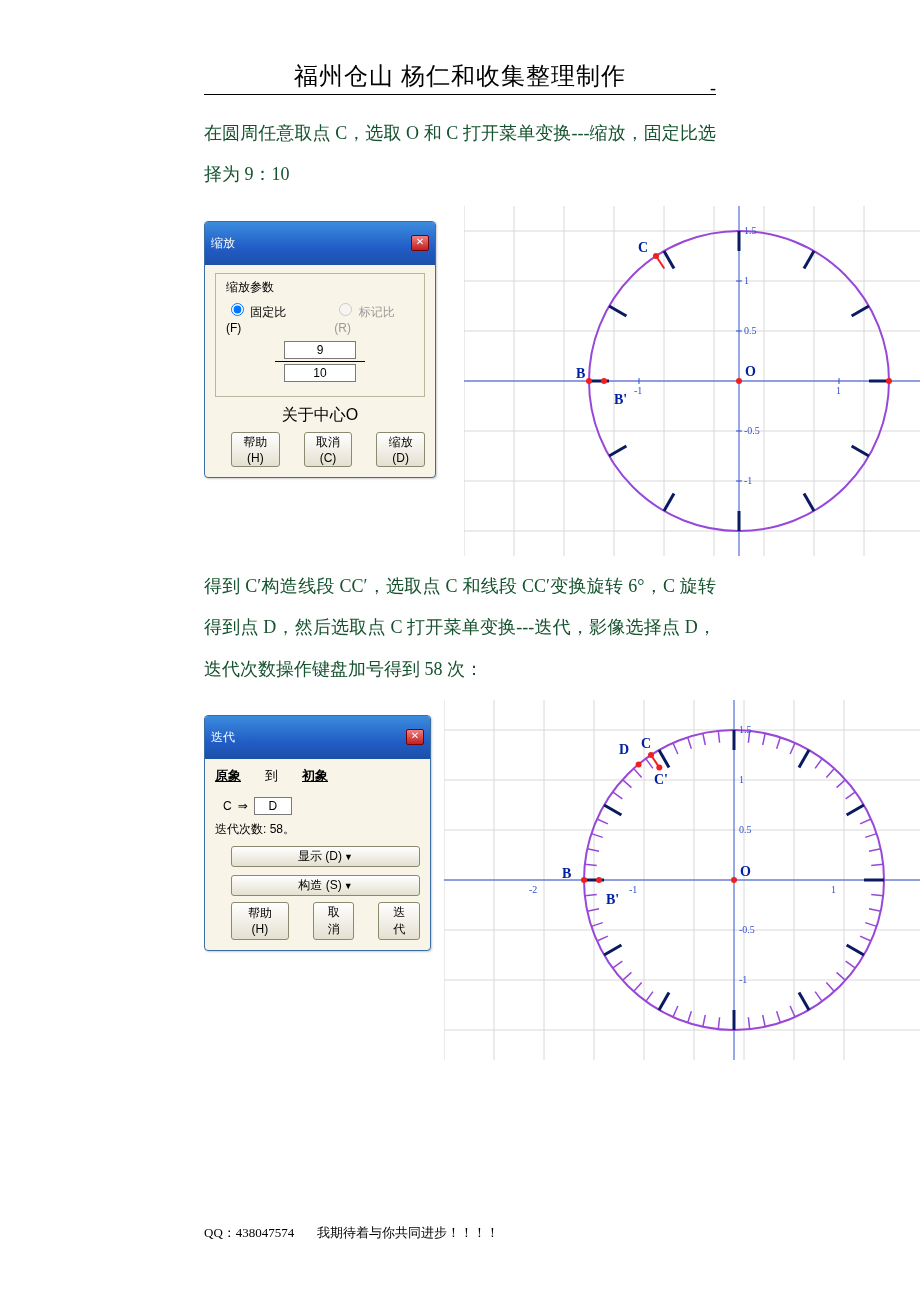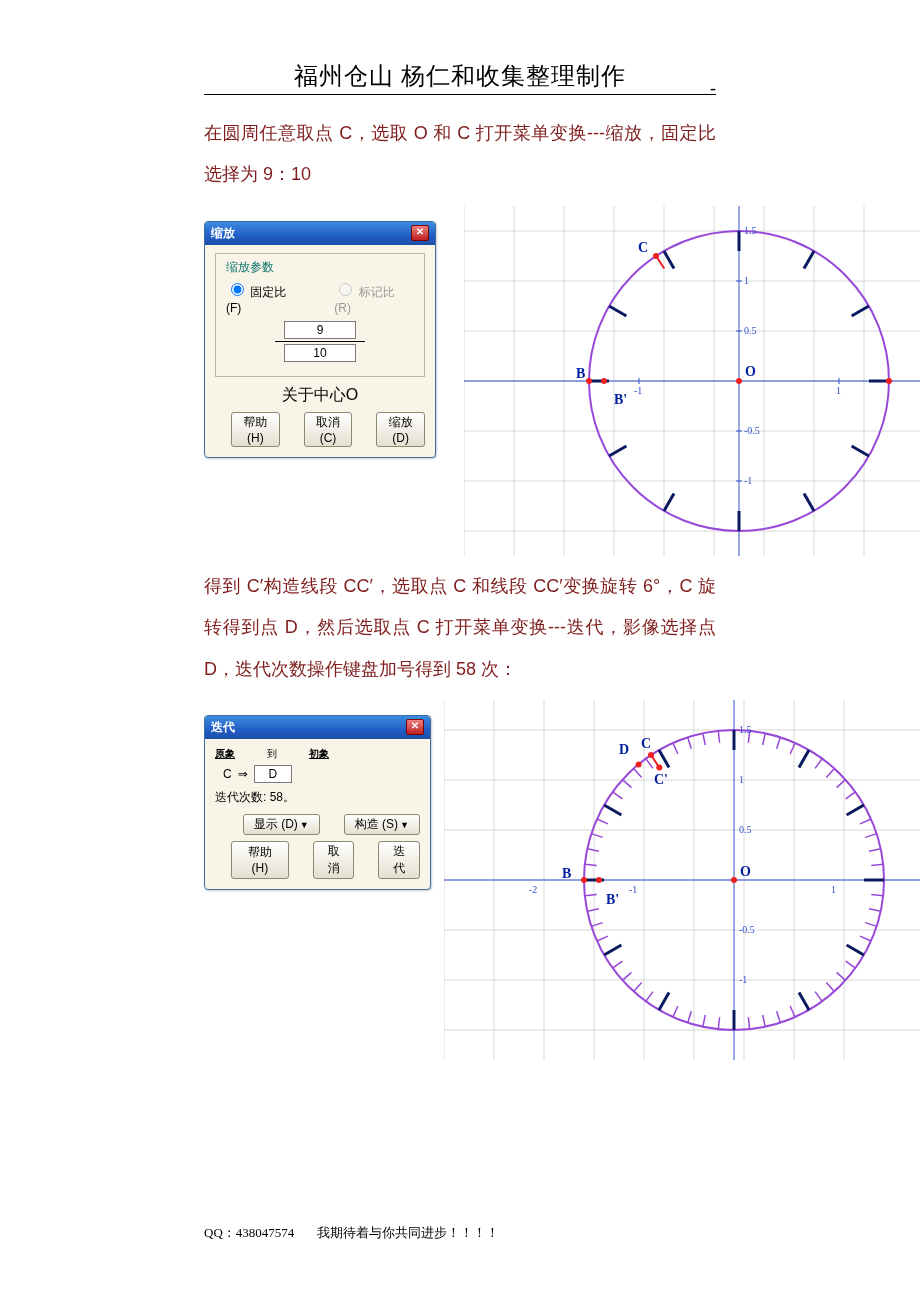--- a/index.html
+++ b/index.html
@@ -27,22 +27,22 @@
     border-top: 1px solid #000;
     margin: 2px 0 18px 0;
   }
   .dash-right {
     position: absolute;
     right: 120px;
     top: 78px;
     font-size: 18px;
   }
   .para {
-    color: #7f1d1d;
-    font-family: Liberation Sans, sans-serif;
+    color: #14532d;
+    font-family: Liberation Serif, serif;
     font-size: 18px;
     line-height: 2.3;
     margin: 6px 0 10px 0;
     text-align: justify;
     font-weight: 500;
   }
   .figure-row {
     position: relative;
     width: 680px;
     height: 350px;
@@ -54,22 +54,22 @@
     background: #f8f4e8;
     border: 1px solid #3a6ea5;
     border-radius: 4px;
     box-shadow: 1px 1px 2px rgba(0,0,0,.2);
     font-family: "SimSun", Tahoma, sans-serif;
     font-size: 12px;
   }
   .dlg-title {
     background: linear-gradient(to bottom,#3c8cde,#215dc6 60%,#1c4fa8);
     color: #fff;
-    font-weight: bold;
-    padding: 3px 6px;
+    font-weight: normal;
+    padding: 13px 6px;
     display: flex;
     justify-content: space-between;
     align-items: center;
     border-top-left-radius: 3px;
     border-top-right-radius: 3px;
   }
   .dlg-close {
     width: 16px; height: 14px;
     background: linear-gradient(to bottom,#f08080,#c02020);
     border: 1px solid #7a0000;
@@ -83,21 +83,21 @@
   }
   .dlg-body {
     padding: 8px 10px 10px 10px;
   }
   .fieldset {
     border: 1px solid #b8b8a0;
     padding: 6px 10px 10px 10px;
     margin-bottom: 8px;
   }
   .fieldset-legend {
-    color: #0f766e;
+    color: #000000;
     font-size: 12px;
     margin: -12px 0 4px -4px;
     background: #f8f4e8;
     display: inline-block;
     padding: 0 4px;
   }
   .radio-row {
     display: flex;
     gap: 30px;
     align-items: center;
@@ -138,24 +138,24 @@
     border: 1px solid #8a8a70;
     border-radius: 3px;
     padding: 1px 10px;
     font-size: 12px;
     font-family: "SimSun", Tahoma, sans-serif;
     cursor: pointer;
     margin-left: 16px;
   }
   
   .iter-head {
-    font-size: 10px;
+    font-size: 13px;
     display: flex;
-    gap: 32px;
-    margin-bottom: 4px;
+    gap: 24px;
+    margin-bottom: 12px;
   }
   .iter-head span { text-decoration: underline; font-weight: bold; }
   .iter-map {
     display: flex;
     align-items: center;
     gap: 6px;
     margin: 2px 0 6px 8px;
   }
   .iter-input {
     width: 36px;
@@ -331,21 +331,21 @@
           <span>原象</span>
           <span style="text-decoration:none;font-weight:normal">到</span>
           <span>初象</span>
         </div>
         <div class="iter-map">
           <span>C</span>
           <span>⇒</span>
           <input class="iter-input" value="D" style="">
         </div>
         <div class="iter-count">迭代次数: 58。</div>
-        <div class="btn-row" style="justify-content:flex-end;margin-bottom:6px;">
+        <div class="btn-row" style="justify-content:space-between;margin-bottom:6px;flex-direction:column;">
           <button class="btn"><span>显示 (D)</span><span class="drop-arrow">▼</span></button>
           <button class="btn"><span>构造 (S)</span><span class="drop-arrow">▼</span></button>
         </div>
         <div class="btn-row">
           <button class="btn">帮助 (H)</button>
           <button class="btn">取消</button>
           <button class="btn">迭代</button>
         </div>
       </div>
     </div>

